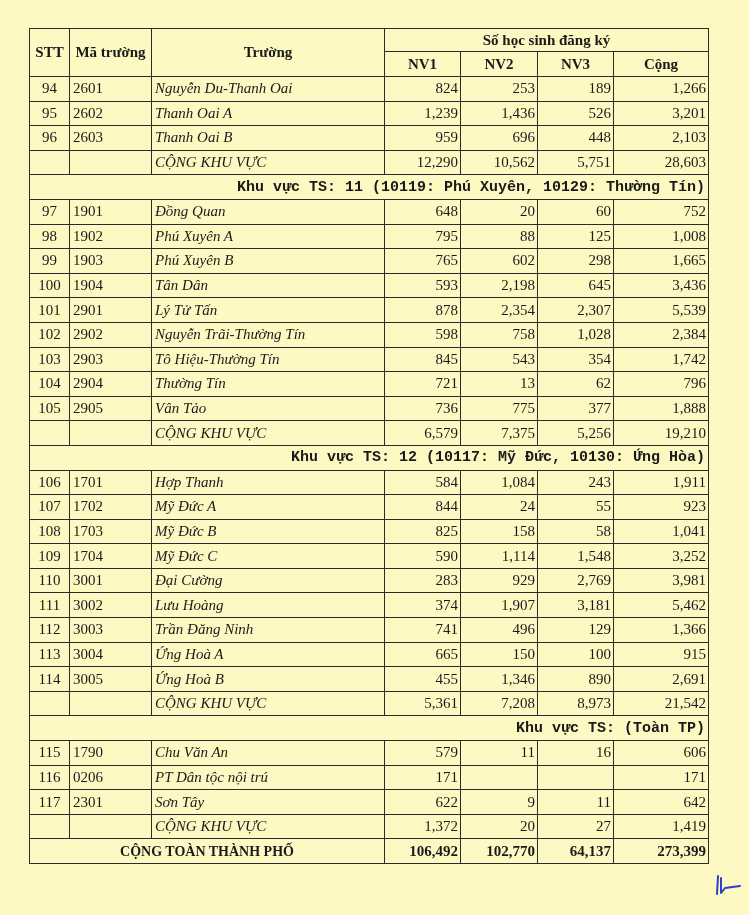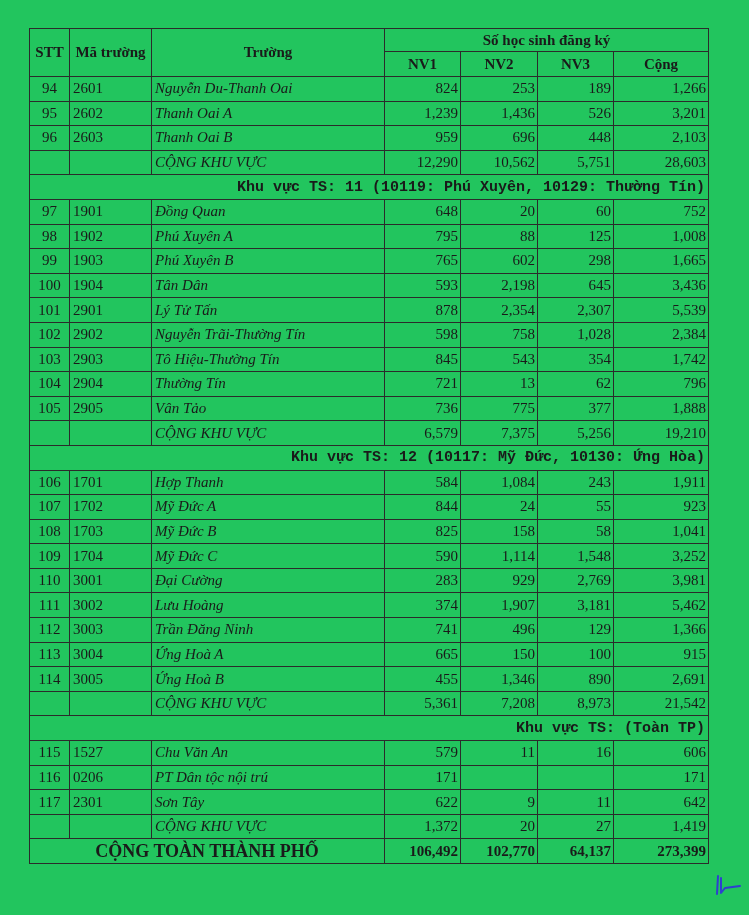--- a/index.html
+++ b/index.html
@@ -1,32 +1,32 @@
 <!DOCTYPE html>
 <html><head>
 <meta charset="utf-8">
 <style>
   html, body { margin: 0; padding: 0; background: #fdfdfd; }
   body { width: 749px; height: 915px; position: relative; overflow: hidden;
          font-family: "Liberation Serif", "DejaVu Serif", serif; color: #1a1a1a; }
-  .page { position: absolute; left: 0; top: 0; width: 749px; height: 915px; background: #22c55e; }
+  .page { position: absolute; left: 0; top: 0; width: 749px; height: 915px; background: #fef9c3; }
   table.reg { position: absolute; left: 29px; top: 28px; border-collapse: collapse;
               table-layout: fixed; width: 679px; font-size: 15px; }
   table.reg td, table.reg th { border: 1px solid #2b2b2b; padding: 0 3px; height: 23.6px;
               line-height: 17px; white-space: nowrap; overflow: hidden; }
   table.reg th { font-weight: bold; text-align: center; }
   .c-stt { text-align: center; }
   .c-code { text-align: left; }
   .c-name { text-align: left; font-style: italic; }
   .c-num { text-align: right; padding-right: 2px !important; }
   .hdr-top { height: 22px !important; }
   .hdr-sub { height: 24px !important; }
   .region td { text-align: right; font-weight: bold; height: 24px; font-family: Liberation Mono, monospace; }
   .grand td { font-weight: bold; height: 24px; }
-  .grand .lbl { text-align: center; font-size: 18px; }
+  .grand .lbl { text-align: center; font-size: 14px; }
   .sig { position: absolute; left: 712px; top: 872px; width: 30px; height: 30px; }
   .sig svg { width: 100%; height: 100%; }
 </style>
 </head>
 <body>
 
 <div class="page">
   <table class="reg" id="reg">
     <colgroup>
       <col style="width:40px">
@@ -272,21 +272,21 @@
           <td class="c-num">5,361</td>
           <td class="c-num">7,208</td>
           <td class="c-num">8,973</td>
           <td class="c-num">21,542</td>
         </tr>
         <tr class="region">
           <td colspan="7">Khu vực TS: (Toàn TP)</td>
         </tr>
         <tr>
           <td class="c-stt">115</td>
-          <td class="c-code">1527</td>
+          <td class="c-code">1790</td>
           <td class="c-name">Chu Văn An</td>
           <td class="c-num">579</td>
           <td class="c-num">11</td>
           <td class="c-num">16</td>
           <td class="c-num">606</td>
         </tr>
         <tr>
           <td class="c-stt">116</td>
           <td class="c-code">0206</td>
           <td class="c-name">PT Dân tộc nội trú</td>

